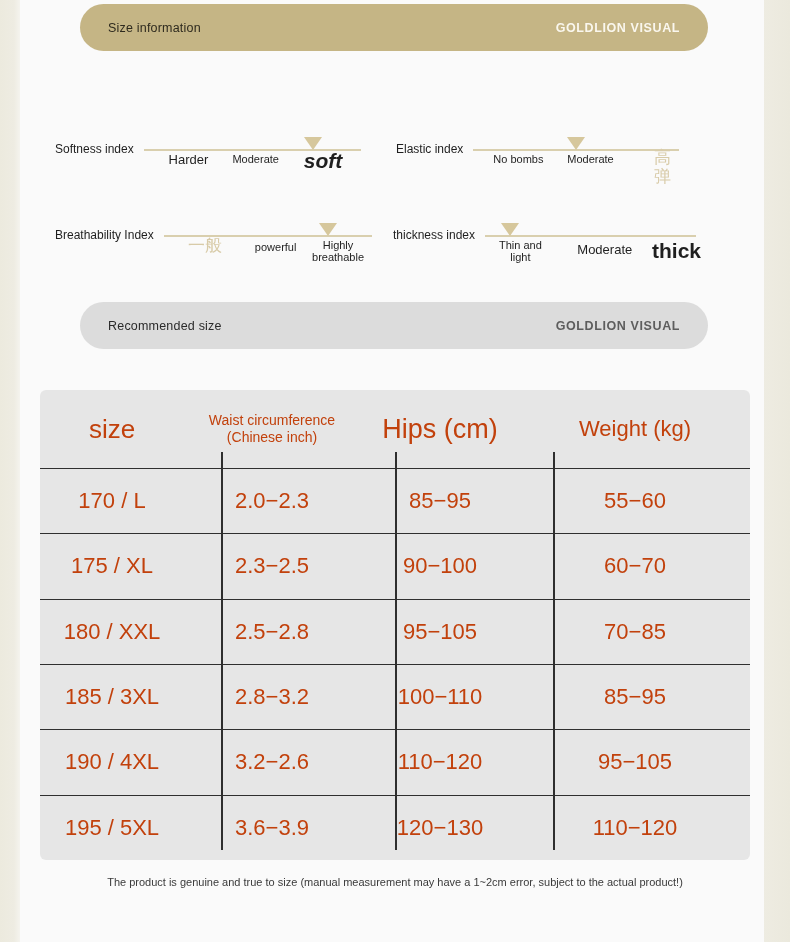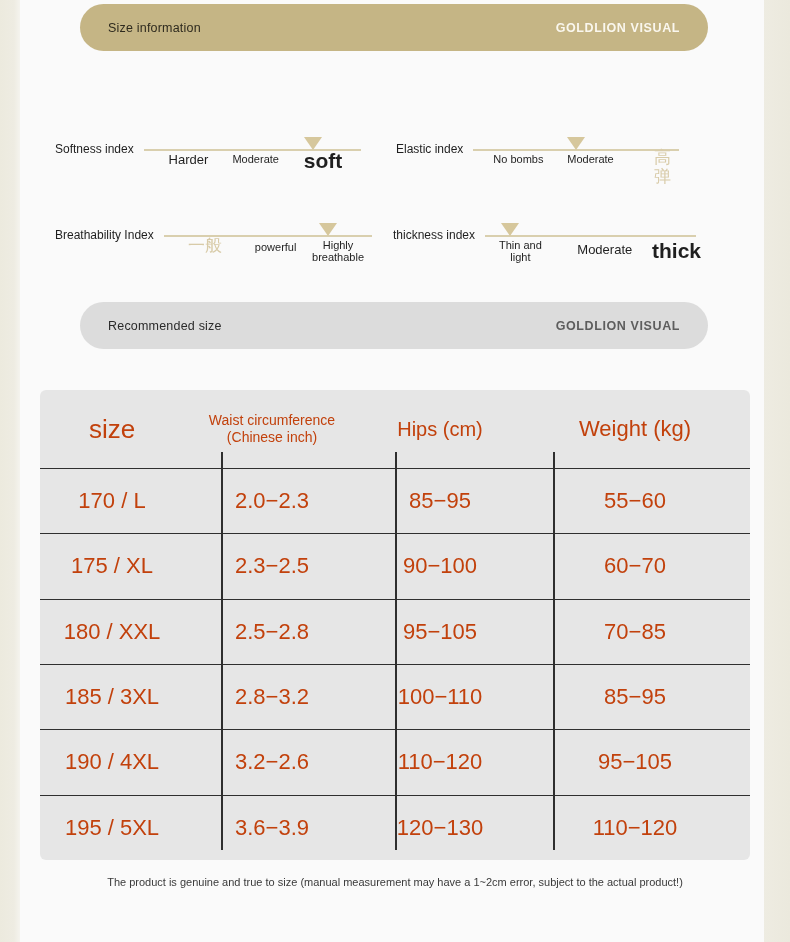--- a/index.html
+++ b/index.html
@@ -153,21 +153,21 @@
     text-align: center;
     color: #c2410c;
     font-weight: normal;
     position: relative;
   }
   table.size-table thead th { height: 76px; vertical-align: middle; }
   table.size-table tbody td { height: 62px; vertical-align: middle; }
   tbody tr { border-top: 1.5px solid #2f2f2f; }
   .h-size   { font-size: 26px; }
   .h-waist  { font-size: 14px; line-height: 1.25; }
-  .h-hips   { font-size: 20px; }
+  .h-hips   { font-size: 27px; }
   .h-weight { font-size: 22px; }
   .cell     { font-size: 22px; }
 
   
   .vrule {
     position: absolute;
     top: 62px;
     bottom: 10px;
     width: 1.5px;
     background: #2f2f2f;
@@ -215,21 +215,21 @@
 
     <div class="idx" style="left:55px; top:14px;">
       <span class="idx-label">Softness index</span>
       <div class="idx-scale" style="width:217px;">
         <div class="track">
           <div class="marker" style="left:78%;"></div>
         </div>
         <div class="ticks">
           <span class="tick mid" style="left:16%;">Harder</span>
           <span class="tick small" style="left:47%;">Moderate</span>
-          <span class="tick big" style="left:78%; top:-2px;">soft</span>
+          <span class="tick big" style="left:78%; top:-2px;font-style:italic;">soft</span>
         </div>
       </div>
     </div>
 
     <div class="idx" style="left:396px; top:14px;">
       <span class="idx-label">Elastic index</span>
       <div class="idx-scale" style="width:206px;">
         <div class="track">
           <div class="marker" style="left:50%;"></div>
         </div>

